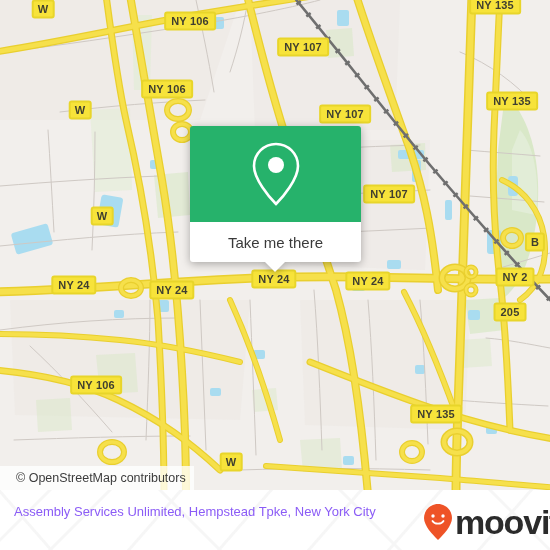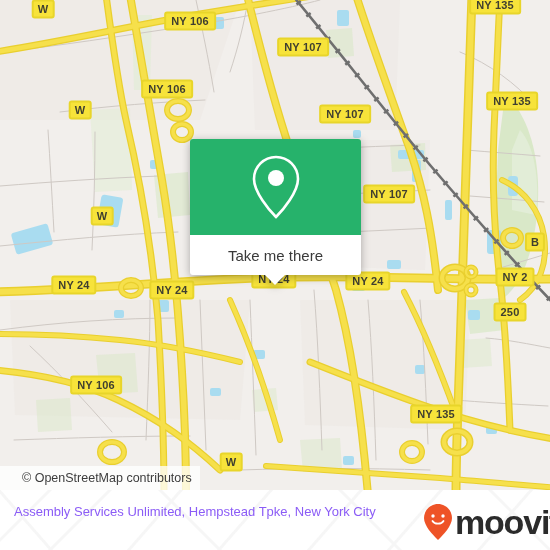--- a/index.html
+++ b/index.html
@@ -38,21 +38,21 @@
   .shield.sq {
     padding: 1px 4px 2px 4px;
     min-width: 17px;
     text-align: center;
     border-width: 2px;
   }
 
   
   #popup {
     position: absolute;
-    left: 190px; top: 139px;
+    left: 190px; top: 126px;
     width: 196px; height: 136px;
     filter: drop-shadow(0 2px 4px rgba(0,0,0,.30));
     padding-left: 36px;
   }
   #popup-green {
     position: absolute; left: 0; top: 0;
     width: 171px; height: 96px;
     background: #26b26b;
     border-radius: 3px 3px 0 0;
   }
@@ -80,21 +80,21 @@
     border-right: 11px solid transparent;
     border-top: 11px solid #ffffff;
     transform: translateX(-50%);
   }
 
   
   #attribution {
     position: absolute;
     left: 0; top: 466px;
     height: 24px;
-    padding: 0 8px 0 22px;
+    padding: 0 8px 0 16px;
     display: flex; align-items: center;
     background: rgba(255,255,255,.78);
     color: #3c3c3c;
     font-size: 12.5px;
     font-family: "Liberation Sans", sans-serif;
     white-space: nowrap;
   }
 
   
   #footer {
@@ -332,21 +332,21 @@
         <div class="shield" style="left: 512px; top: 101px;">NY 135</div>
         <div class="shield sq" style="left: 80px; top: 110px;">W</div>
         <div class="shield" style="left: 389px; top: 194px;">NY 107</div>
         <div class="shield sq" style="left: 535px; top: 242px;">B</div>
         <div class="shield sq" style="left: 102px; top: 216px;">W</div>
         <div class="shield" style="left: 74px; top: 285px;">NY 24</div>
         <div class="shield" style="left: 172px; top: 290px;">NY 24</div>
         <div class="shield" style="left: 274px; top: 279px;">NY 24</div>
         <div class="shield" style="left: 368px; top: 281px;">NY 24</div>
         <div class="shield" style="left: 487px; top: 277px; margin-left: 28px;">NY 2</div>
-        <div class="shield" style="left: 510px; top: 312px;">250</div>
+        <div class="shield" style="left: 510px; top: 312px;">205</div>
         <div class="shield" style="left: 96px; top: 385px;">NY 106</div>
         <div class="shield" style="left: 436px; top: 414px;">NY 135</div>
         <div class="shield sq" style="left: 231px; top: 462px;">W</div>
       </div>
 
     <div id="attribution">© OpenStreetMap contributors</div>
   </div>
 
   <div id="popup">
     <div id="popup-green">

